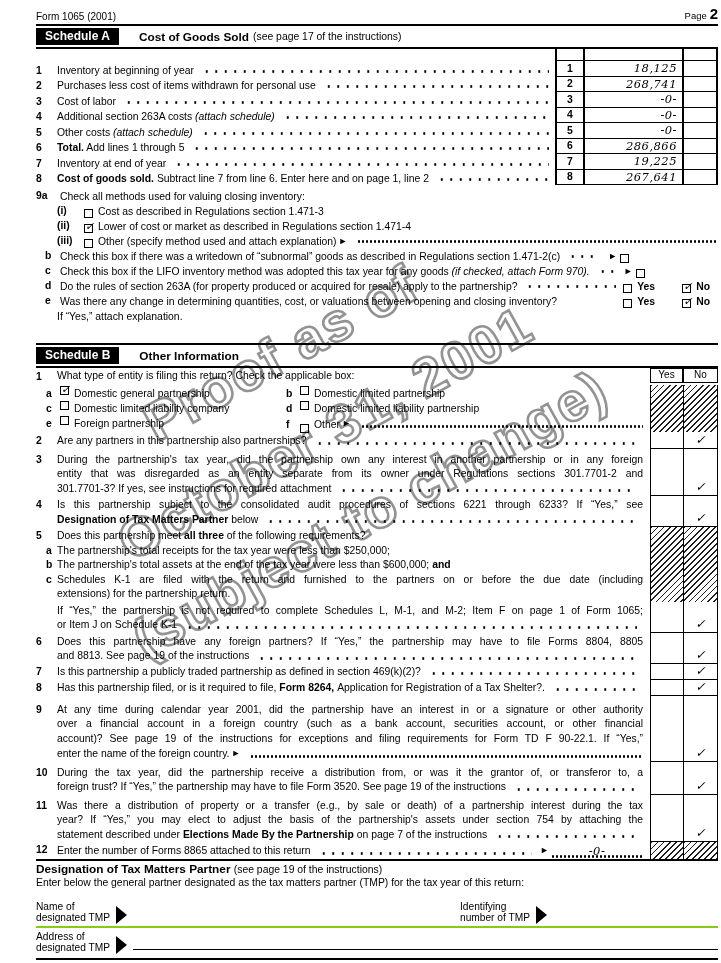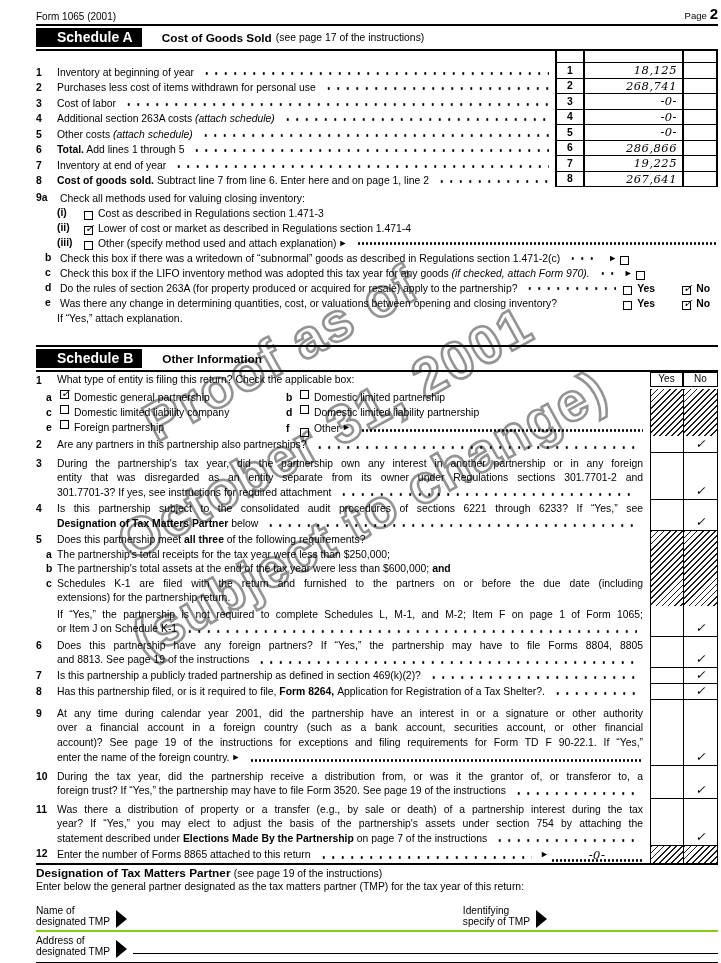--- a/index.html
+++ b/index.html
@@ -16,21 +16,21 @@
 
   
   .tophdr { display:flex; justify-content:space-between; align-items:flex-end;
             border-bottom:2.2px solid #000; padding-bottom:2px; }
   .tophdr .formid { font-size:10px; }
   .tophdr .pageword { font-size:9.5px; }
   .tophdr .pagenum { font-size:15px; font-weight:bold; }
 
   
   .schedbar { display:flex; align-items:center; border-bottom:2.2px solid #000; padding:2px 0 2px 0; }
-  .schedbox { background:#000; color:#fff; font-weight:bold; font-size:14px; padding:1px 9px 2px 21px; }
+  .schedbox { background:#000; color:#fff; font-weight:bold; font-size:12px; padding:1px 9px 2px 9px; }
   .schedtitle { font-weight:bold; font-size:11.8px; margin-left:20px; }
   .schednote { font-size:10.4px; font-weight:normal; margin-left:4px; }
 
   
   .arow { display:flex; align-items:flex-end; height:15.5px; }
   .anum { width:21px; font-weight:bold; padding-bottom:1px; }
   .albl { white-space:nowrap; padding-bottom:1px; }
   .lead { flex:1 1 12px; margin:0 6px 4px 8px; height:3px; align-self:flex-end;
           background-image:radial-gradient(circle,#000 1.05px,transparent 1.35px);
           background-size:9.5px 3px; background-repeat:repeat-x; background-position:bottom left; }
@@ -527,21 +527,21 @@
     <div class="tmp">
       <div class="tmp-title">
         <span>Designation of Tax Matters Partner</span> <span class="tmp-note">(see page 19 of the instructions)</span>
       </div>
       <div style="padding-top:1px">Enter below the general partner designated as the tax matters partner (TMP) for the tax year of this return:</div>
 
       <div class="fieldrow rowdiv" style="margin-top:13px;padding-bottom:2px">
         <span class="biglabel"><span>Name of</span><br><span>designated TMP</span></span>
         <span class="bigarr"></span>
         <span style="flex:1"></span>
-        <span class="biglabel"><span>Identifying</span><br><span>specify of TMP</span></span>
+        <span class="biglabel"><span>Identifying</span><br><span>number of TMP</span></span>
         <span class="bigarr"></span>
         <span style="flex:0 0 165px"></span>
       </div>
 
       <div class="fieldrow pagebottom" style="padding:3px 0 4px 0">
         <span class="biglabel"><span>Address of</span><br><span>designated TMP</span></span>
         <span class="bigarr"></span>
         <span class="wline"></span>
       </div>
     </div>

